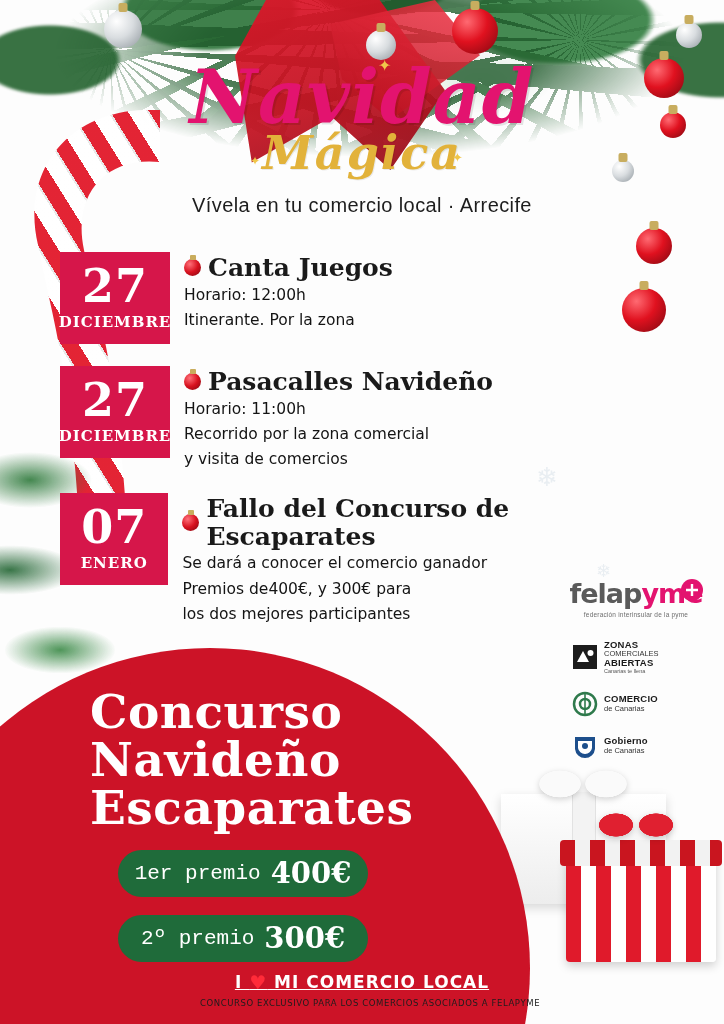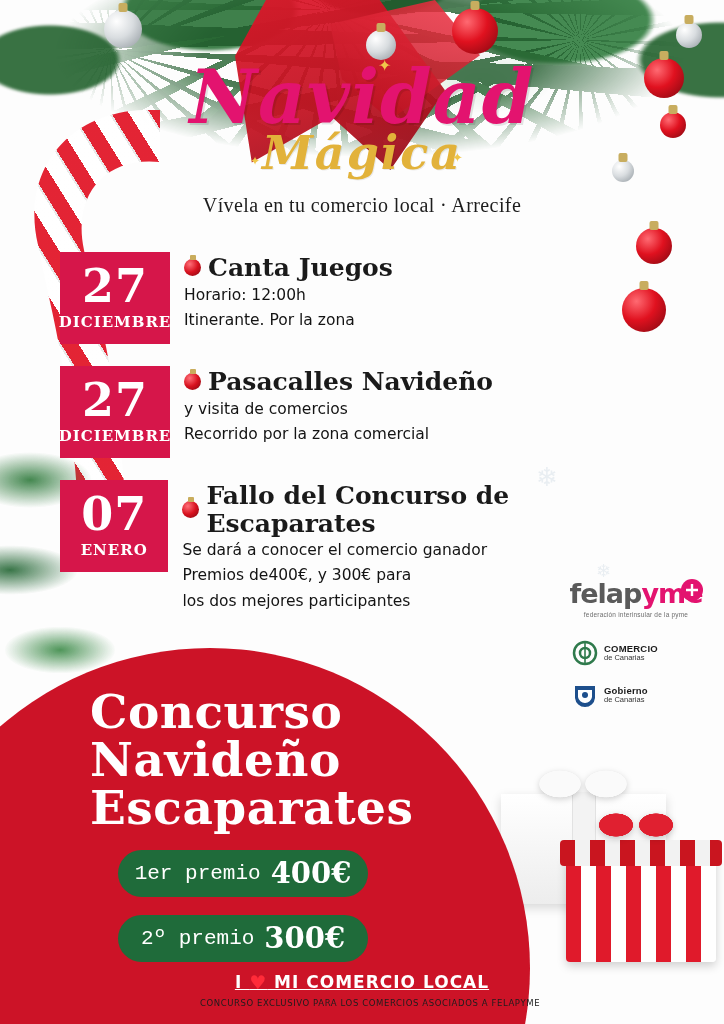--- a/index.html
+++ b/index.html
@@ -85,21 +85,21 @@
     color: #e3136f; letter-spacing: 1px; line-height: .95;
     text-shadow: 2px 2px 0 rgba(0,0,0,.10);
   }
   .title-sub {
     font-family: "DejaVu Serif", serif;
     font-size: 46px; font-style: italic; font-weight: 700;
     color: #e2b23a; margin-top: -6px; letter-spacing: 2px;
     text-shadow: 1px 1px 0 rgba(0,0,0,.08);
   }
   .title-tag {
-    font-family: Liberation Serif, serif;
+    font-family: Liberation Sans, sans-serif;
     font-size: 20px; color: #1d1d1d; margin-top: 14px; letter-spacing: .4px;
   }
   .star { position:absolute; color:#f0c64a; font-size:16px; }
 
   
   .events { position: absolute; top: 252px; left: 60px; width: 620px; }
   .event { display: flex; align-items: flex-start; margin-bottom: 22px; }
   .date-box {
     width: 110px; min-height: 92px; background: #d6164a; color: #ffffff;
     display: flex; flex-direction: column; align-items: center; justify-content: center;
@@ -274,22 +274,23 @@
     <div class="event">
       <div class="date-box">
         <div class="date-day">27</div>
         <div class="date-month">DICIEMBRE</div>
       </div>
       <div class="event-body">
         <div class="event-head">
           <span class="bauble"></span>
           <span class="event-title">Pasacalles Navideño</span>
         </div>
+        <div class="event-line">Horario: 11:00h</div>
+        <div class="event-line">Recorrido por la zona comercial</div>
         <div class="event-line">y visita de comercios</div>
-        <div class="event-line">Recorrido por la zona comercial</div>
       </div>
     </div>
 
     <div class="event">
       <div class="date-box">
         <div class="date-day">07</div>
         <div class="date-month">ENERO</div>
       </div>
       <div class="event-body">
         <div class="event-head">
@@ -310,20 +311,33 @@
       <div class="felapyme-word">
         <span>felap</span><span class="pink">yme</span>
       </div>
       <div class="felapyme-tag">federación interinsular de la pyme</div>
       <svg class="felapyme-mark" viewBox="0 0 24 24">
         <circle cx="12" cy="12" r="11" fill="#e3136f"></circle>
         <path d="M6 12h12M12 6v12" stroke="#fff" stroke-width="2.4"></path>
       </svg>
     </div>
 
+    <div class="logo-row" style="padding-left:6px;">
+      <svg class="logo-glyph" viewBox="0 0 26 26">
+        <rect x="1" y="1" width="24" height="24" fill="#1c1c1c"></rect>
+        <path d="M5 18 L11 7 L17 18 Z" fill="#fff"></path>
+        <circle cx="18.5" cy="9" r="3" fill="#fff"></circle>
+      </svg>
+      <div class="logo-text">
+        <div class="l1">ZONAS</div>
+        <div class="l2">COMERCIALES</div>
+        <div class="l1">ABIERTAS</div>
+        <div class="l3">Canarias te llena</div>
+      </div>
+    </div>
 
     <div class="logo-row" style="padding-left:6px;">
       <svg class="logo-glyph" viewBox="0 0 26 26">
         <circle cx="13" cy="13" r="11" fill="none" stroke="#2f7a4c" stroke-width="2.5"></circle>
         <circle cx="13" cy="13" r="5" fill="none" stroke="#2f7a4c" stroke-width="2.5"></circle>
         <path d="M13 2 L13 24" stroke="#2f7a4c" stroke-width="1.6"></path>
       </svg>
       <div class="logo-text">
         <div class="l1">COMERCIO</div>
         <div class="l2">de Canarias</div>

